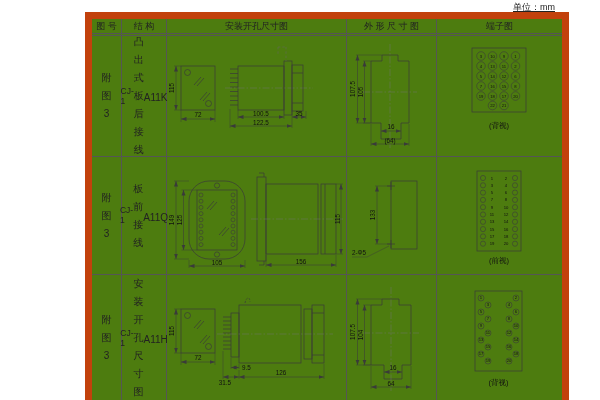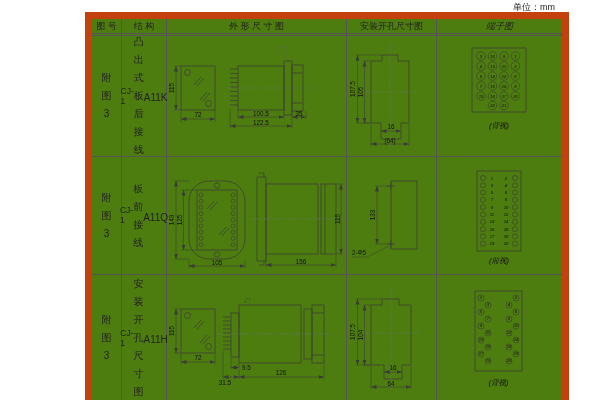--- a/index.html
+++ b/index.html
@@ -1,24 +1,24 @@
 <!DOCTYPE html>
 <html><head>
 <meta charset="utf-8">
 <style>
   html,body{margin:0;padding:0;background:#fff;}
   body{width:600px;height:400px;position:relative;overflow:hidden;
        font-family:"Liberation Sans","DejaVu Sans",sans-serif;color:#222;}
-  .unit{position:absolute;top:1px;left:458px;width:97px;text-align:right;font-size:9px;color:#222;}
+  .unit{position:absolute;top:1px;left:458px;width:97px;text-align:right;font-size:9px;color:#222;text-decoration:underline;}
   .tbl{position:absolute;left:85px;top:12px;width:470px;
        display:grid;grid-template-columns:30px 45px 180px 90px 125px;
        grid-template-rows:17px 121px 118px 126px;
        border:7px solid #c2410c;background:#4d7c0f;}
   .cell{position:relative;border-right:1px solid #555;border-bottom:1px solid #555;box-sizing:border-box;}
-  .cell.last{border-right:none;font-style:italic;}
+  .cell.last{border-right:none;}
   .cell.bot{border-bottom:none;}
   .hcell{display:flex;align-items:center;justify-content:center;font-size:9px;border-bottom:3px double #555;white-space:nowrap;}
   .figcell,.structcell{display:flex;flex-direction:row;align-items:center;justify-content:center;}
   .vstack{width:13px;word-break:break-all;text-align:center;font-size:10px;line-height:1.8;}
   .model{font-size:8.5px;margin-bottom:1px;}
   .code{font-size:10px;margin-top:3px;}
   svg.dwg{display:block;overflow:visible;}
   .ln{stroke:#3a3a3a;stroke-width:.7;fill:none;}
   .thin{stroke:#666;stroke-width:.5;fill:none;}
   .cl{stroke:#777;stroke-width:.45;fill:none;stroke-dasharray:7 2 1.5 2;}
@@ -39,22 +39,22 @@
     </marker>
   </defs>
 </svg>
 
 <div class="unit">单位：mm</div>
 
 <div class="tbl">
 
   <div class="cell hcell">图 号</div>
   <div class="cell hcell">结 构</div>
+  <div class="cell hcell">安装开孔尺寸图</div>
   <div class="cell hcell">外 形 尺 寸 图</div>
-  <div class="cell hcell">安装开孔尺寸图</div>
   <div class="cell hcell last">端子图</div>
 
   <div class="cell figcell">
     <div class="vstack">附图3</div>
   </div>
   <div class="cell structcell">
     <div class="model">CJ-1</div>
     <div class="vstack">凸出式板后接线</div>
     <div class="code">A11K</div>
   </div>

